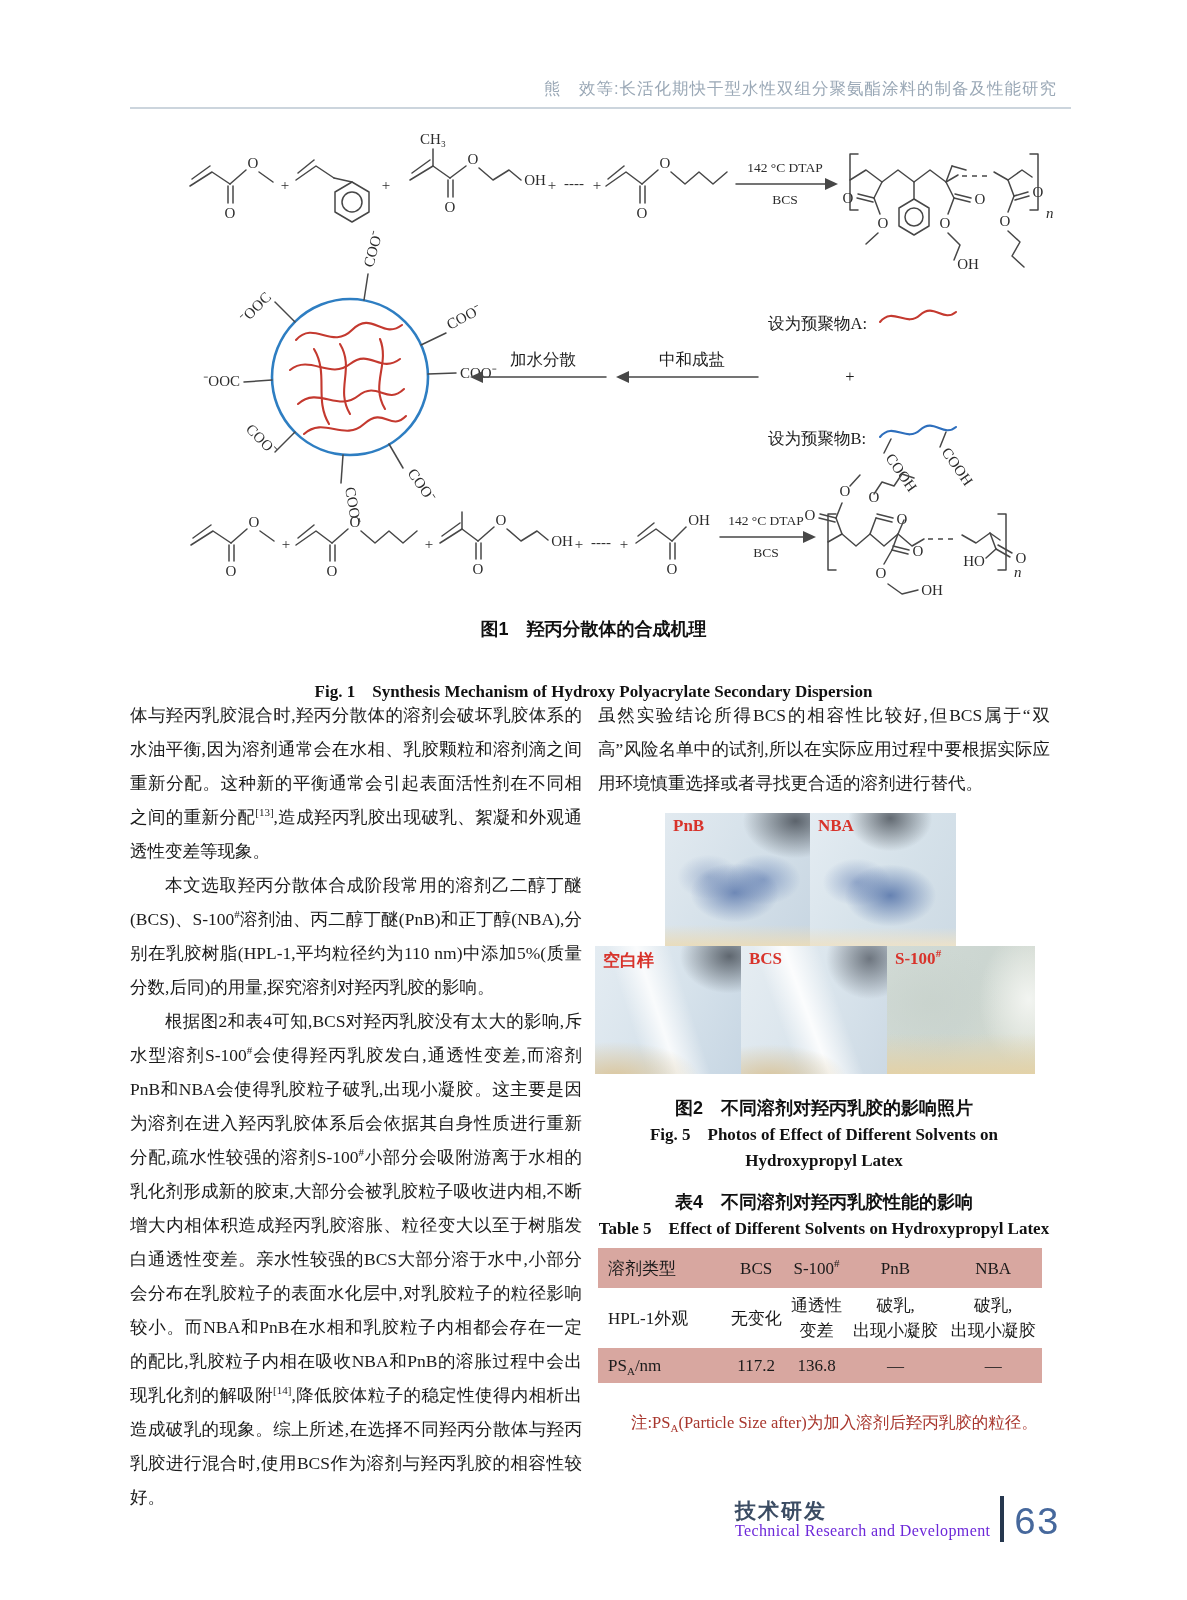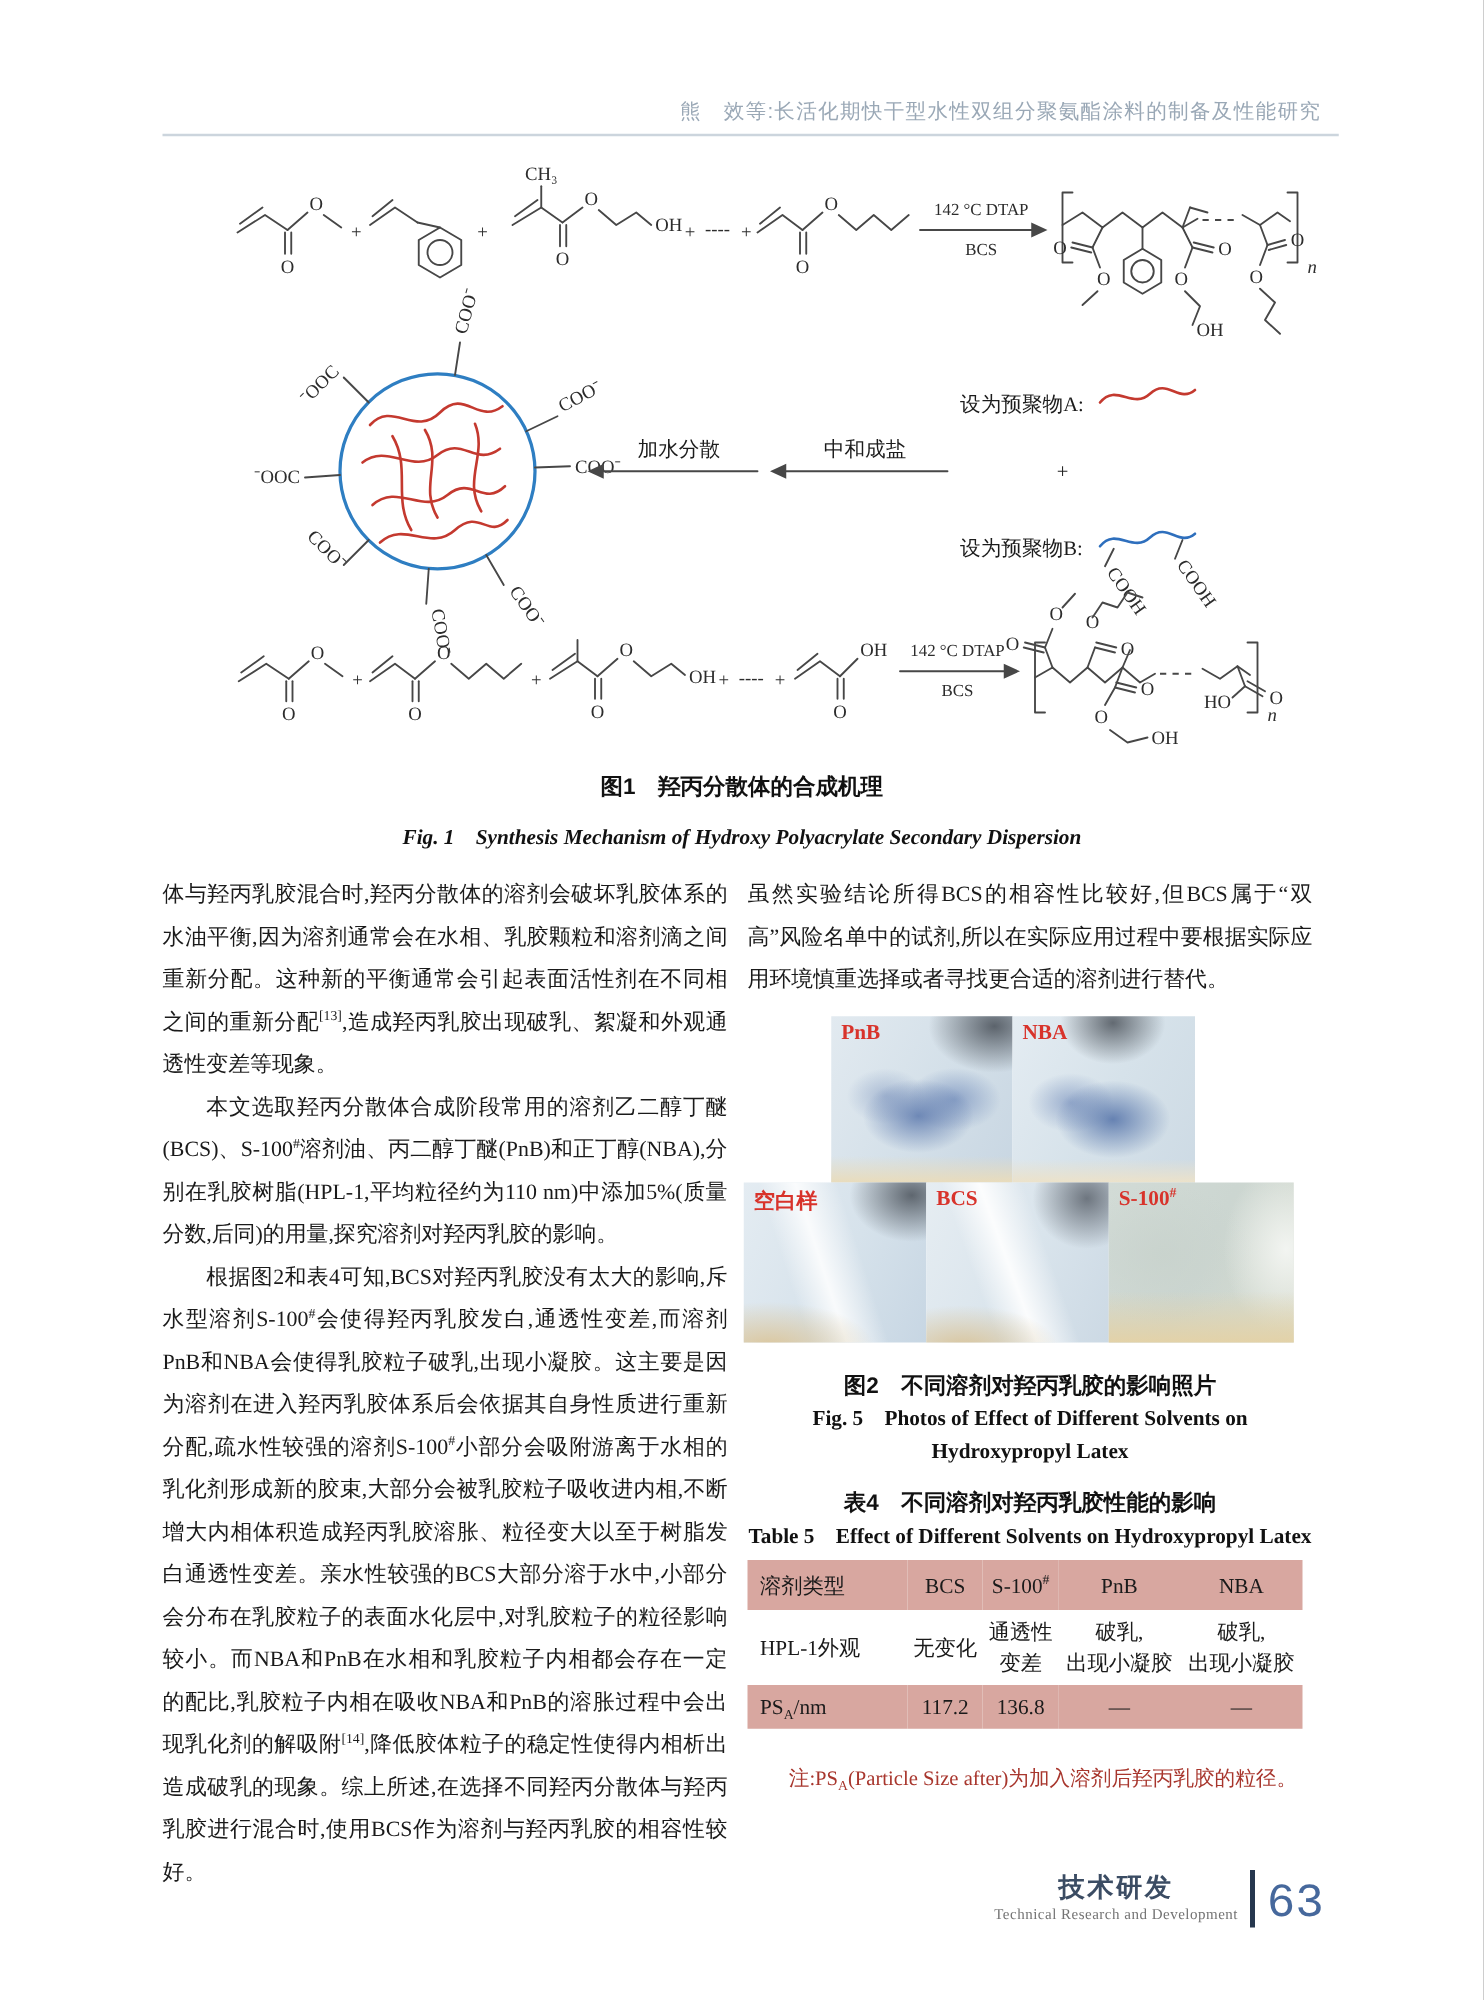--- a/index.html
+++ b/index.html
@@ -18,21 +18,21 @@
     font-size:16.5px; letter-spacing:1px;
   }
   
   .fig1-svg { position:absolute; top:122px; left:128px; }
   .cap-zh {
     text-align:center; font-weight:bold; font-size:18px; color:#111;
     font-family:"Liberation Sans","DejaVu Sans",sans-serif;
   }
   .cap-en { text-align:center; font-weight:bold; font-size:17px; color:#111; line-height:26px; }
   .fig1-capzh { position:absolute; top:617px; left:130px; width:927px; }
-  .fig1-capen { position:absolute; top:657px; left:130px; width:927px;font-style:italic; }
+  .fig1-capen { position:absolute; top:679px; left:130px; width:927px; }
   
   .columns { position:absolute; top:698px; left:130px; width:930px; display:flex; gap:16px; }
   .col { width:452px; }
   .col p { margin:0; font-size:17.5px; line-height:34px; text-align:justify; text-indent:2em; }
   .col p.noindent { text-indent:0; }
   sup { font-size:11px; line-height:0; vertical-align:super; }
   sub { font-size:11px; line-height:0; vertical-align:sub; }
   
   .figure2 { position:relative; width:440px; height:261px; margin:13px 0 0 -3px; }
   .photo { position:absolute; overflow:hidden; }
@@ -88,26 +88,26 @@
   table.t4 td { text-align:center; vertical-align:middle; padding:5px 2px; line-height:25px; }
   table.t4 td:first-child { text-align:left; padding-left:10px; width:116px; }
   table.t4 tr.pink { background:var(--table-pink,#d8a7a0); }
   table.t4 tr.hdr td { height:30px; }
   .table-note {
     margin-top:25px; width:452px; color:var(--note-red,#a8362d);
     font-size:16.5px; line-height:29px; text-align:justify; text-indent:2em;
   }
   
   .footer { position:absolute; top:1492px; right:128px; display:flex; align-items:center; }
-  .footer .sec { text-align:center; }
+  .footer .sec { text-align:left; }
   .footer .sec-zh {
     font-family:"Liberation Sans","DejaVu Sans",sans-serif; font-weight:bold;
     font-size:21px; color:var(--footer-navy,#3b4c63); letter-spacing:2px; line-height:24px;
   }
-  .footer .sec-en { font-size:12px; color:#737373; letter-spacing:.4px; line-height:16px; }
+  .footer .sec-en { font-size:16px; color:#6d28d9; letter-spacing:.4px; line-height:16px; }
   .footer .bar { width:4px; height:46px; background:#26374e; margin:0 9px 0 10px; }
   .footer .pagenum { font-size:38px; color:var(--pagenum-blue,#46689c); padding-top:10px;font-family:Liberation Mono, monospace; }
   
   .b  { stroke:#474747; stroke-width:1.5; fill:none; stroke-linecap:round; stroke-linejoin:round; }
   .bd { stroke:#474747; stroke-width:1.5; fill:none; stroke-dasharray:5 5; }
   .rs { stroke:var(--squiggle-red,#c4392f); stroke-width:2.1; fill:none; stroke-linecap:round; }
   .bs { stroke:var(--squiggle-blue,#2e6fbd); stroke-width:2.1; fill:none; stroke-linecap:round; }
   .circ { stroke:var(--circle-blue,#2e7ec2); stroke-width:2.6; fill:#fff; }
   .ah { fill:#474747; stroke:none; }
   text.a  { font:15px "Liberation Serif",serif; fill:#2c2c2c; }

